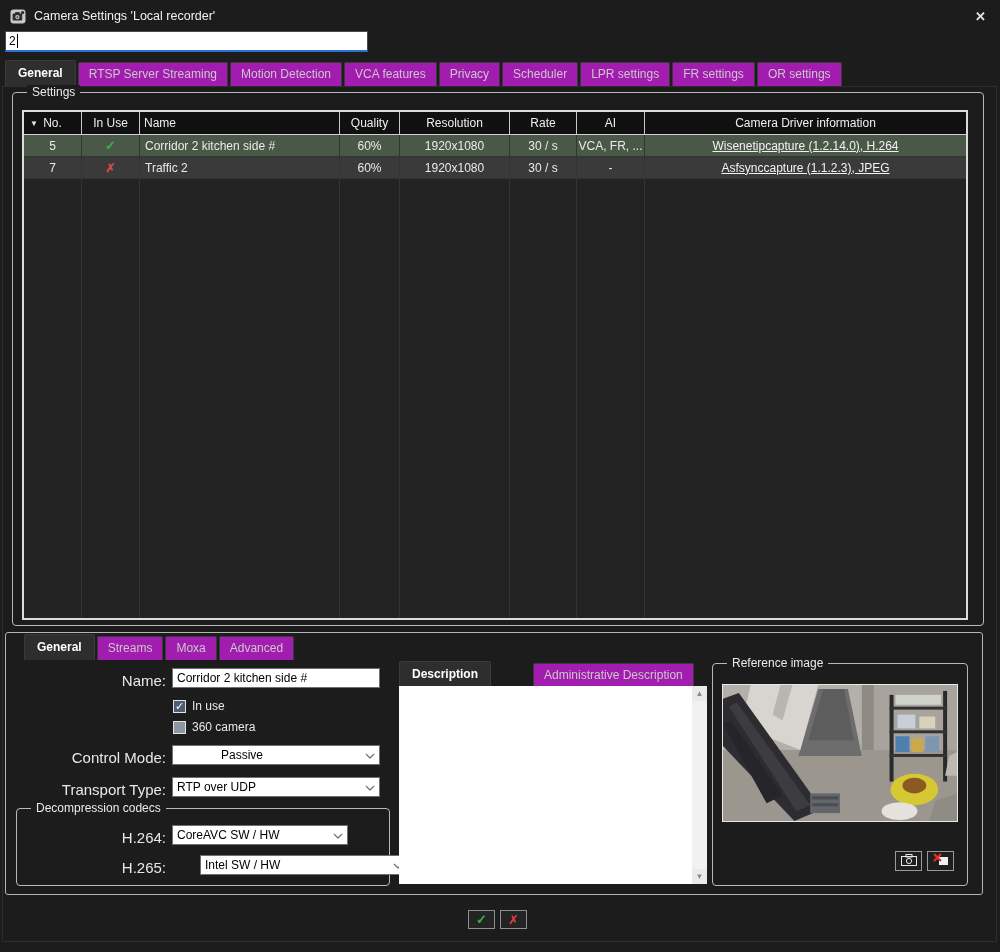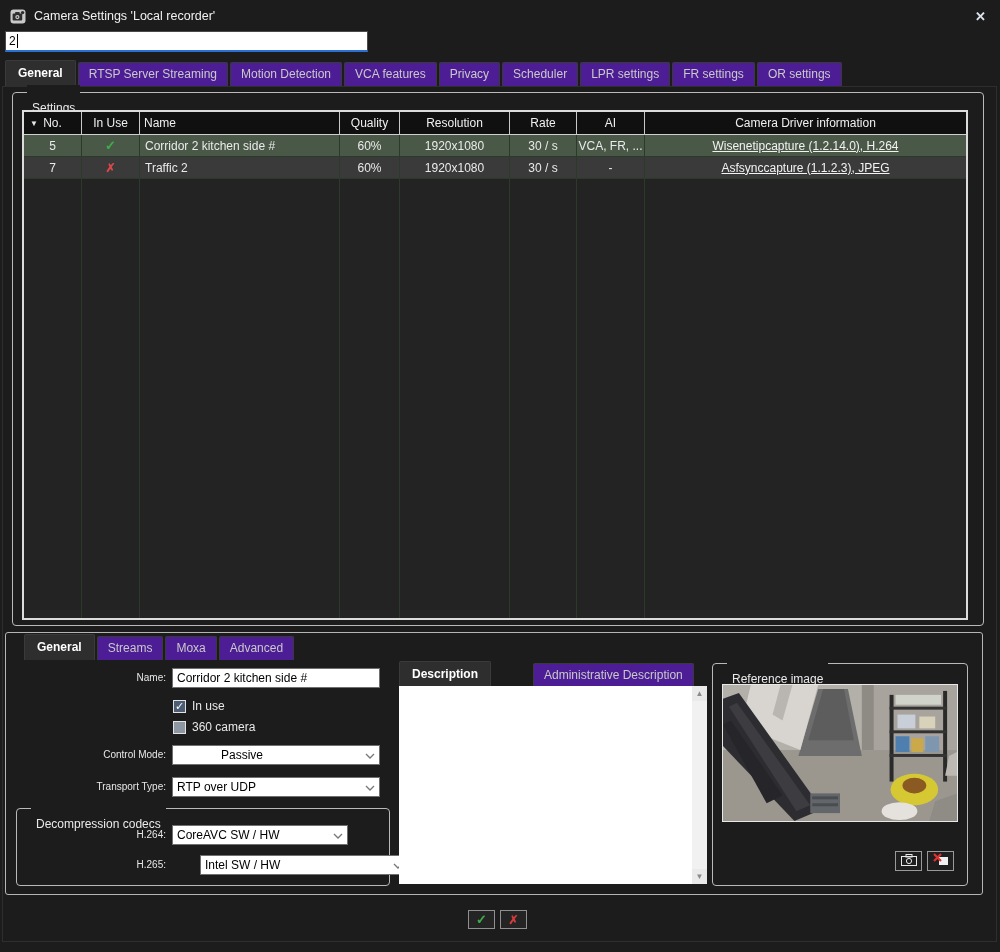--- a/index.html
+++ b/index.html
@@ -14,28 +14,28 @@
   .title-text{color:#f1f1f1;font-size:12.5px;}
   .close-btn{margin-left:auto;color:#dde3ee;font-weight:bold;font-size:13px;line-height:1;padding:2px 4px;cursor:default;}
   
   .search-box{position:absolute;left:5px;top:31px;width:363px;height:21px;background:#ffffff;
     border:1px solid #4a4a4a;border-bottom:2px solid #2a6fd4;box-sizing:border-box;
     display:flex;align-items:center;padding:0 3px;font-size:12px;color:#000;}
   .text-caret{width:1px;height:14px;background:#000;margin-left:1px;}
   
   .tabstrip{position:absolute;display:flex;align-items:flex-end;}
   .tabstrip.top{left:5px;top:61px;right:3px;height:25px;border-bottom:1px solid #3a3a3a;}
-  .tab{background:#4c1d95;color:#c9c9c9;border:1px solid #3a3a3a;border-bottom:none;
+  .tab{background:#a21caf;color:#c9c9c9;border:1px solid #3a3a3a;border-bottom:none;
     padding:4px 10px 5px;font-size:12px;margin-right:2px;border-radius:2px 2px 0 0;white-space:nowrap;}
   .tab.active{background:#2e2e2e;color:#ffffff;font-weight:bold;padding:5px 12px 6px;}
   
   .page-panel{position:absolute;left:2px;top:86px;width:995px;height:856px;border:1px solid #2e2e2e;box-sizing:border-box;}
   
   .groupbox{position:absolute;border:1px solid #b9b9b9;border-radius:4px;box-sizing:border-box;}
-  .groupbox-label{position:absolute;top:-8px;left:14px;background:#1c1c1c;padding:16px 5px;font-size:12px;color:#eaeaea;white-space:nowrap;}
+  .groupbox-label{position:absolute;top:-8px;left:14px;background:#1c1c1c;padding:0 5px;font-size:12px;color:#eaeaea;white-space:nowrap;}
   #settings-group{left:12px;top:92px;width:972px;height:534px;}
   
   .table{position:absolute;left:22px;top:110px;width:946px;height:510px;border:2px solid #dcdcdc;
     box-sizing:border-box;background:#232323;display:flex;flex-direction:column;}
   .grid-row{display:grid;grid-template-columns:58px 58px 200px 60px 110px 67px 68px 1fr;}
   .thead{height:22px;background:#101010;border-bottom:1px solid #cfcfcf;flex:0 0 auto;}
   .th{color:#efefef;font-size:12px;display:flex;align-items:center;justify-content:center;
     border-right:1px solid #c8c8c8;position:relative;overflow:hidden;white-space:nowrap;}
   .th:last-child{border-right:none;}
   .th.name-col{justify-content:flex-start;padding-left:4px;}
@@ -49,21 +49,21 @@
     border-right:1px solid #2c3a2c;overflow:hidden;white-space:nowrap;}
   .td:last-child{border-right:none;}
   .td.name-col{justify-content:flex-start;padding-left:5px;}
   .icon-check{color:#3fae49;font-weight:bold;font-size:13px;}
   .icon-cross{color:#d94848;font-weight:bold;font-size:12px;}
   .driver-link{text-decoration:underline;color:#f2f2f2;}
   
   .lower-box{position:absolute;left:5px;top:632px;width:978px;height:263px;border:1px solid #b5b5b5;border-radius:3px;box-sizing:border-box;}
   .tabstrip.detail{left:24px;top:636px;height:24px;}
   
-  .form-label{position:absolute;font-size:10px;color:#e8e8e8;text-align:right;white-space:nowrap;}
+  .form-label{position:absolute;font-size:15px;color:#e8e8e8;text-align:right;white-space:nowrap;}
   .text-input{position:absolute;background:#fff;color:#000;border:1px solid #6f6f6f;box-sizing:border-box;
     font-family:"Liberation Sans",sans-serif;font-size:12px;padding:0 4px;}
   .select-box{position:absolute;background:#fff;color:#000;border:1px solid #6f6f6f;box-sizing:border-box;
     font-size:12px;display:flex;align-items:center;padding:0 4px;}
   .select-box .chev{margin-left:auto;flex:0 0 auto;}
   .checkbox-row{position:absolute;display:flex;align-items:center;}
   .checkbox{width:13px;height:13px;border:1px solid #e3e3e3;box-sizing:border-box;display:flex;align-items:center;justify-content:center;
     font-size:11px;color:#fff;line-height:1;}
   .checkbox.checked{background:#4d5e74;}
   .checkbox.unchecked{background:#8d97a4;}

